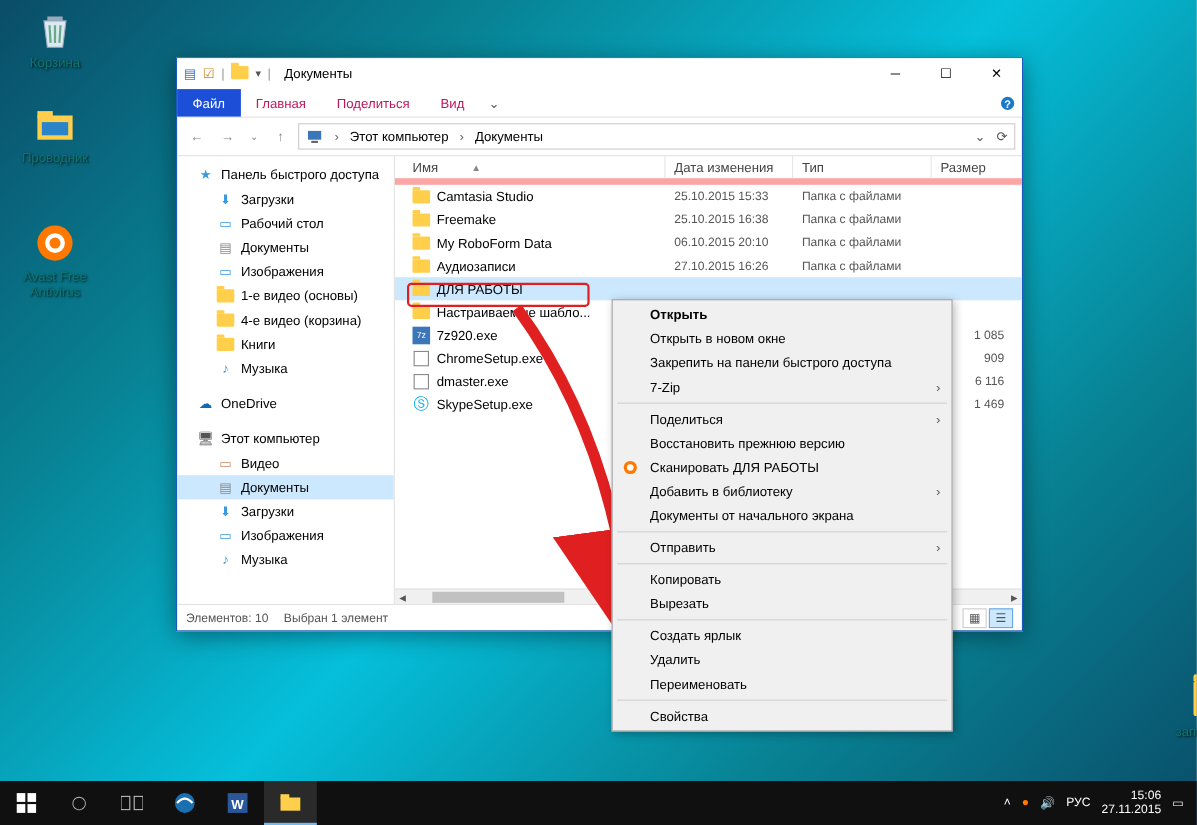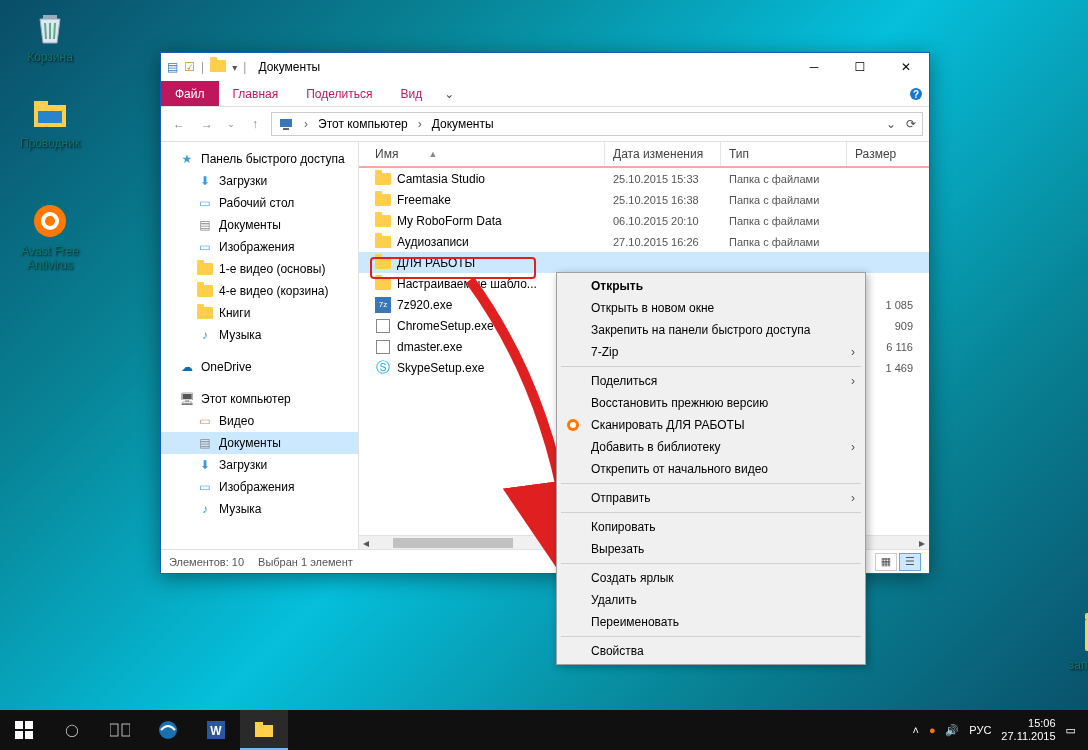--- a/index.html
+++ b/index.html
@@ -14,21 +14,21 @@
   
   .window { position: absolute; left: 160px; top: 52px; width: 770px; height: 522px; background: #fff; border: 1px solid #185abd; box-shadow: 0 4px 20px rgba(0,0,0,.4); display: flex; flex-direction: column; }
   .titlebar { height: 28px; display: flex; align-items: center; padding-left: 6px; background: #fff; }
   .titlebar .tb-icons { display: flex; align-items: center; gap: 6px; padding-right: 6px; }
   .titlebar .tb-title { margin-left: 6px; font-size: 12px; color: #000; }
   .titlebar .win-controls { margin-left: auto; display: flex; }
   .win-controls div { width: 46px; height: 28px; display: flex; align-items: center; justify-content: center; color: #000; }
 
   .ribbon-tabs { height: 26px; display: flex; align-items: stretch; background: #fff; border-bottom: 1px solid #e1e1e1; }
   .ribbon-tabs .tab { padding: 0 14px; display: flex; align-items: center; color: #be185d; font-size: 12px; }
-  .ribbon-tabs .tab.file { background: #be185d; color: #fff; }
+  .ribbon-tabs .tab.file { background: #1d4ed8; color: #fff; }
   .ribbon-tabs .help { margin-left: auto; width: 26px; display: flex; align-items: center; justify-content: center; color: #1979ca; }
   .ribbon-tabs .expand { width: 26px; display: flex; align-items: center; justify-content: center; color: #555; }
 
   .addressbar { height: 34px; display: flex; align-items: center; padding: 4px 6px; gap: 4px; }
   .nav-btn { width: 24px; height: 24px; display: flex; align-items: center; justify-content: center; color: #888; }
   .path-box { flex: 1; height: 24px; border: 1px solid #ccc; display: flex; align-items: center; padding: 0 2px; gap: 2px; }
   .path-box .crumb { padding: 0 4px; display: flex; align-items: center; gap: 4px; }
   .path-box .crumb .chev { color: #666; }
   .path-box .end-btns { margin-left: auto; display: flex; gap: 2px; }
   .search-box { width: 190px; height: 24px; border: 1px solid #ccc; display: flex; align-items: center; padding: 0 4px; color: #888; }
@@ -36,21 +36,21 @@
 
   .body { flex: 1; display: flex; min-height: 0; border-top: 1px solid #e1e1e1; }
   .sidebar { width: 198px; border-right: 1px solid #e1e1e1; overflow-y: auto; padding: 6px 0; }
   .side-item { height: 22px; display: flex; align-items: center; padding-left: 18px; gap: 6px; color: #000; }
   .side-item.sub { padding-left: 36px; }
   .side-item.sel { background: #cce8ff; }
   .side-item .sicon { width: 16px; height: 16px; display: flex; align-items: center; justify-content: center; }
   .side-spacer { height: 10px; }
 
   .content { flex: 1; display: flex; flex-direction: column; position: relative; }
-  .columns { height: 26px; display: flex; align-items: center; border-bottom: 2px solid #fca5a5; color: #444; font-size: 12px; }
+  .columns { height: 26px; display: flex; align-items: center; border-bottom: 6px solid #fca5a5; color: #444; font-size: 12px; }
   .col-name { width: 246px; padding-left: 16px; border-right: 1px solid #e5e5e5; height: 100%; display: flex; align-items: center; gap: 30px; }
   .col-date { width: 116px; padding-left: 8px; border-right: 1px solid #e5e5e5; height: 100%; display: flex; align-items: center; }
   .col-type { width: 126px; padding-left: 8px; border-right: 1px solid #e5e5e5; height: 100%; display: flex; align-items: center; }
   .col-size { flex: 1; padding-left: 8px; height: 100%; display: flex; align-items: center; }
 
   .rows { flex: 1; overflow: auto; }
   .row { height: 21px; display: flex; align-items: center; font-size: 12px; }
   .row.sel { background: #cce8ff; }
   .row .r-name { width: 246px; padding-left: 16px; display: flex; align-items: center; gap: 6px; }
   .row .r-date { width: 116px; padding-left: 8px; color: #555; font-size: 11px; }
@@ -448,21 +448,21 @@
           <circle cx="7" cy="7" r="3" fill="#fff"></circle>
         </svg>
       </span>
       <span>Сканировать ДЛЯ РАБОТЫ</span>
     </div>
     <div class="ci">
       <span>Добавить в библиотеку</span>
       <span class="sub-arrow">›</span>
     </div>
     <div class="ci">
-      <span>Открепить от начального видео</span>
+      <span>Документы от начального экрана</span>
     </div>
     <div class="sep"></div>
     <div class="ci">
       <span>Отправить</span>
       <span class="sub-arrow">›</span>
     </div>
     <div class="sep"></div>
     <div class="ci">
       <span>Копировать</span>
     </div>

